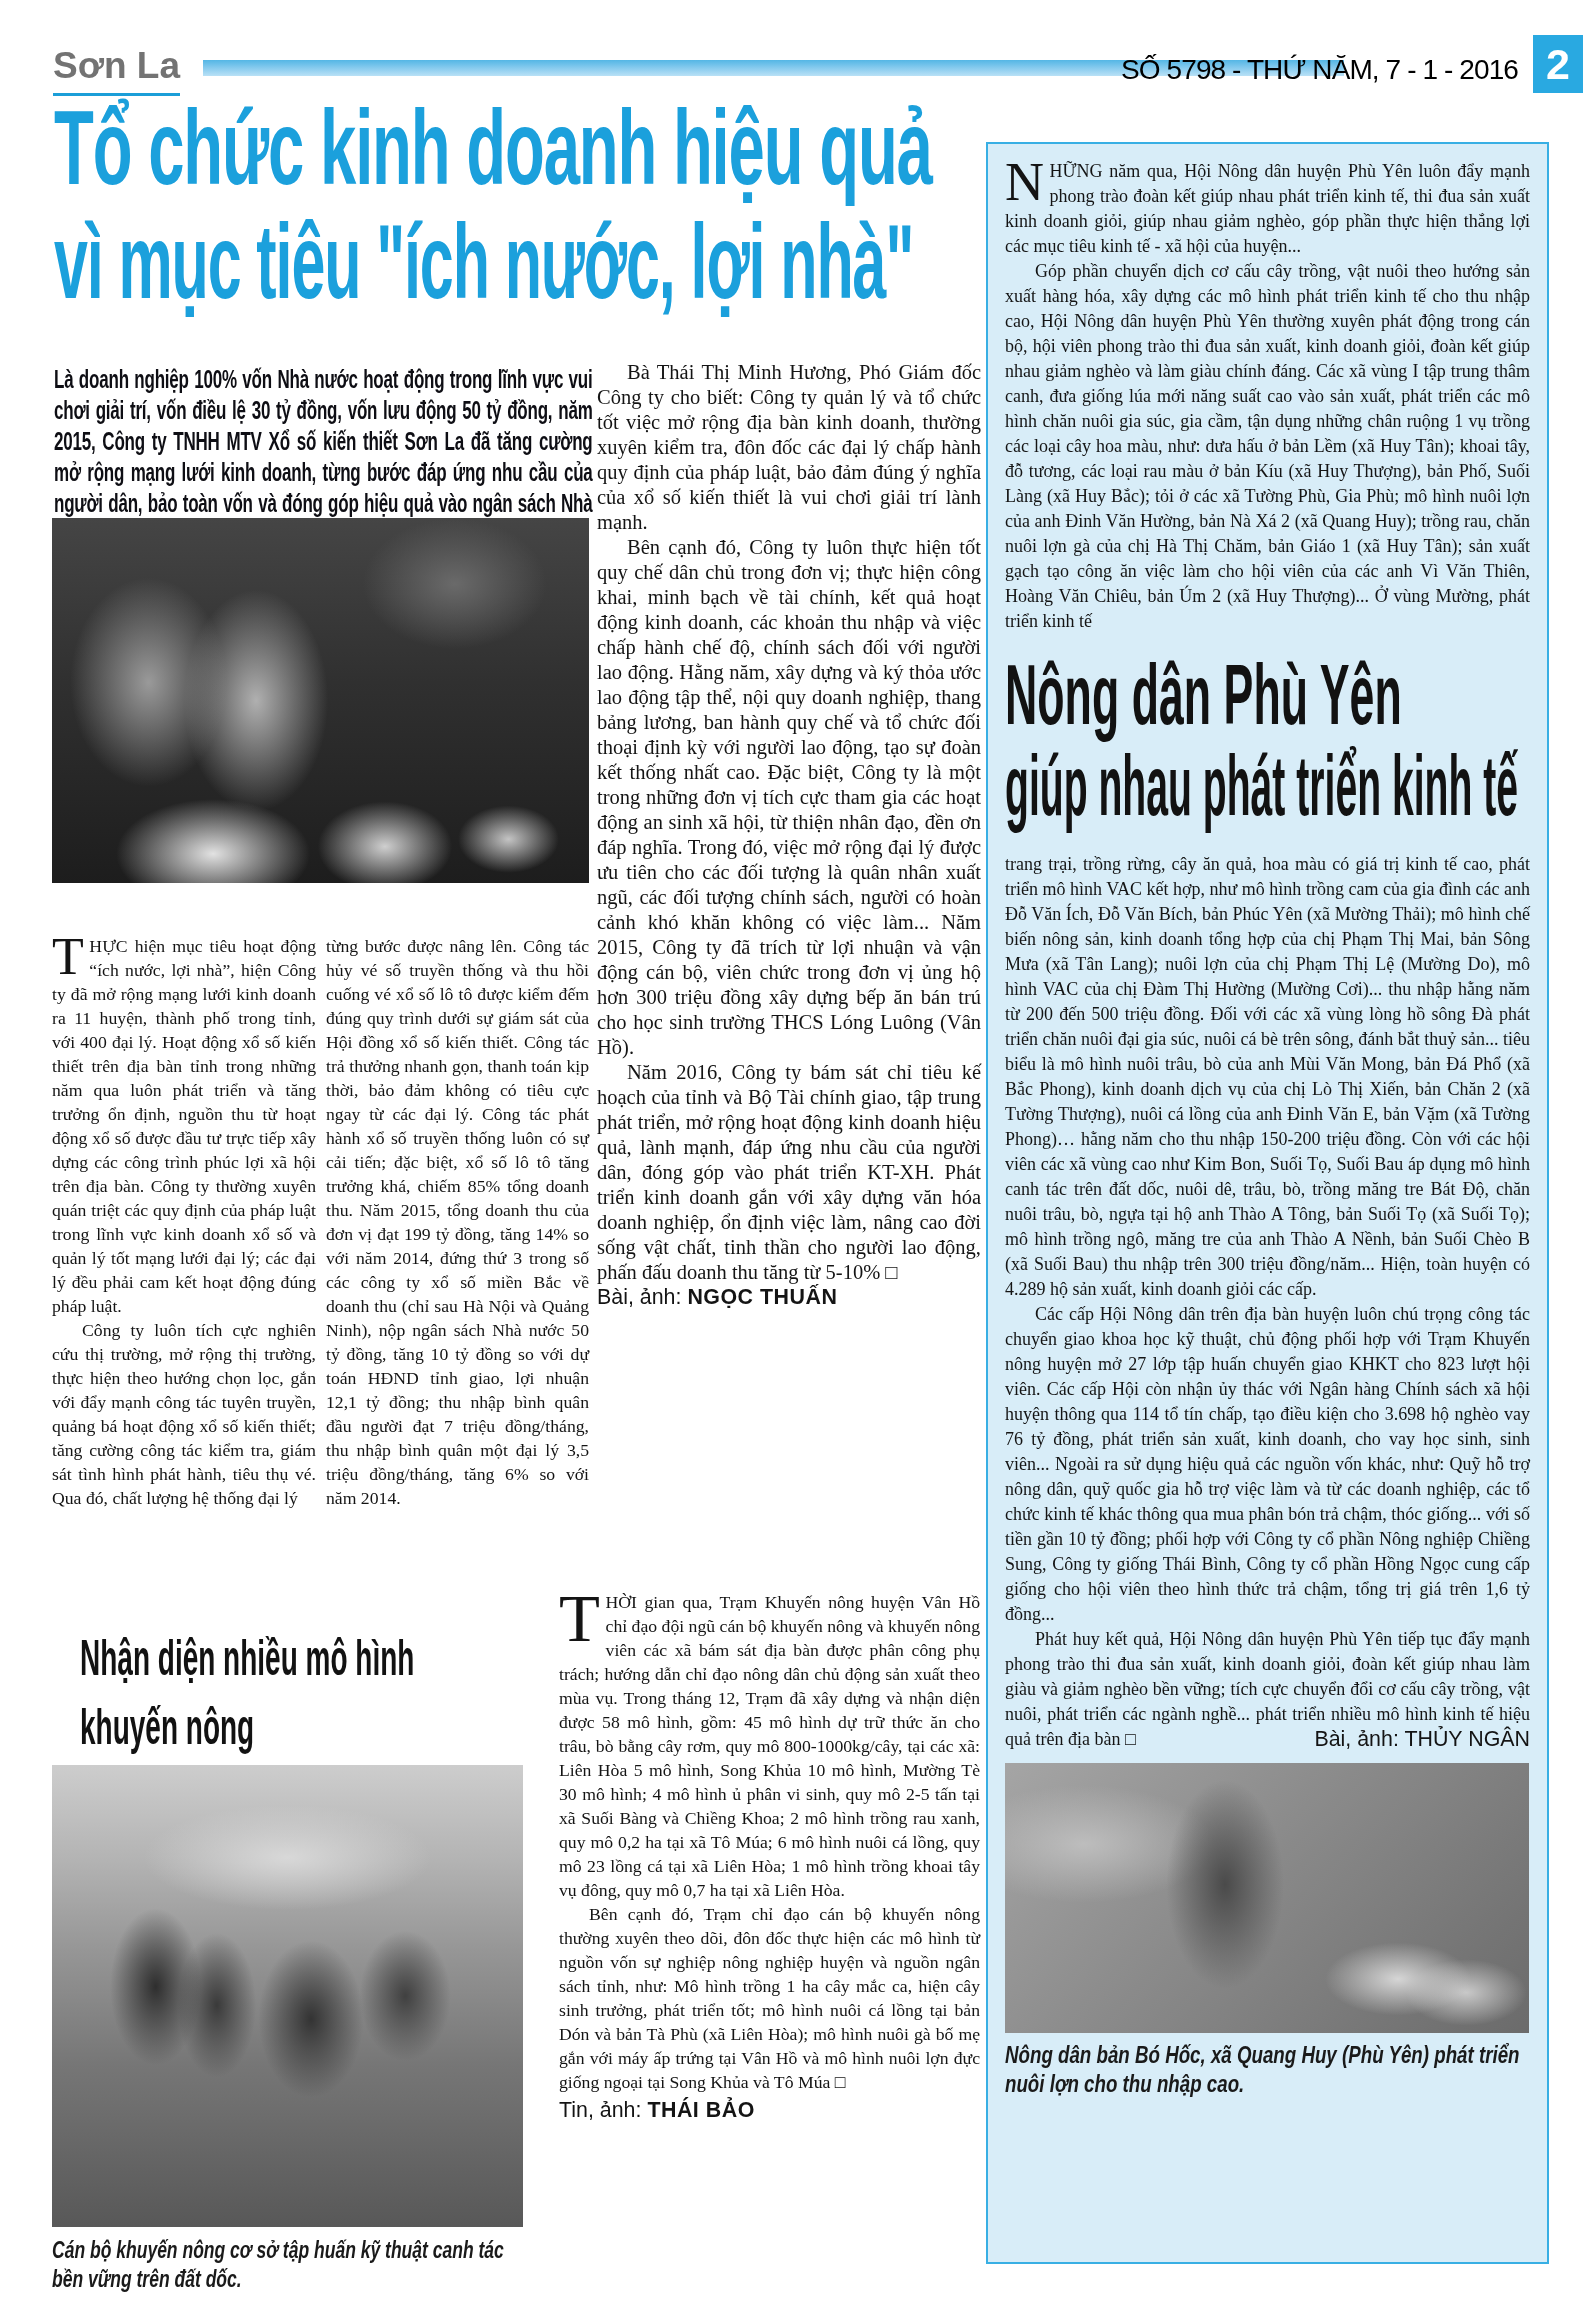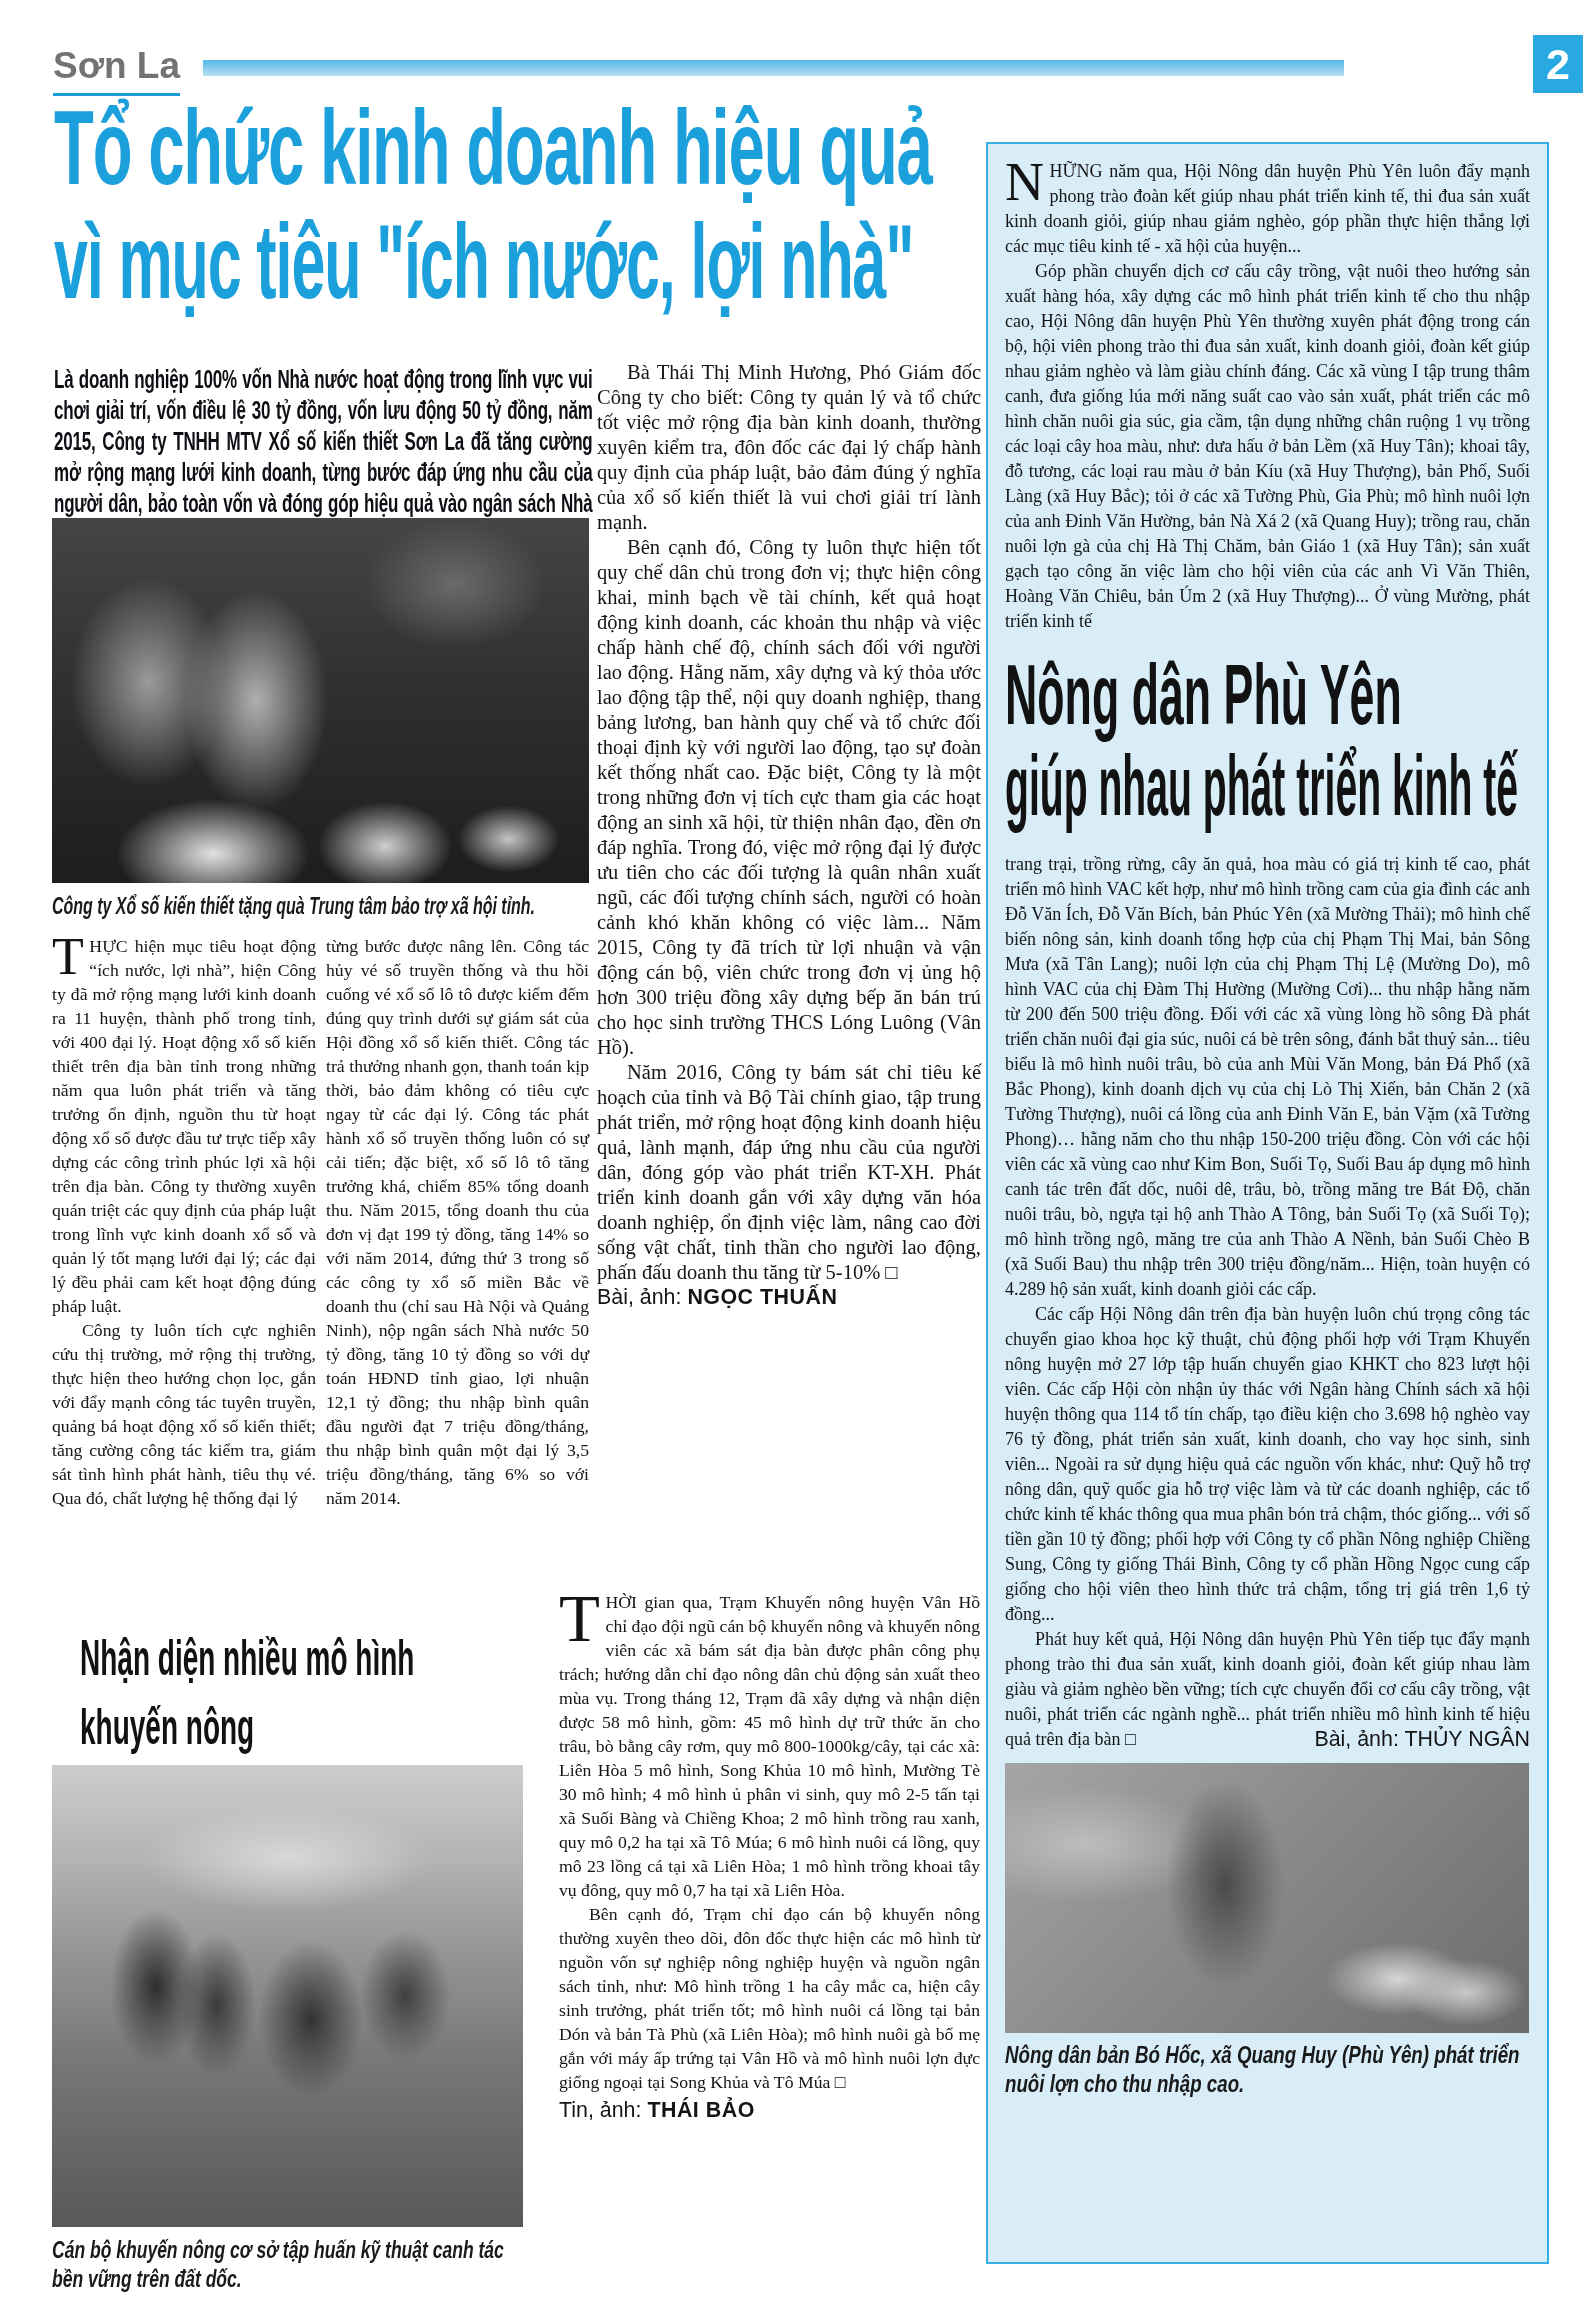--- a/index.html
+++ b/index.html
@@ -79,37 +79,35 @@
 </style>
 </head>
 <body>
 
 <div class="page">
 
   <div class="abs" style="left:53px;top:47px;">
     <span class="masthead">Sơn La</span>
   </div>
   <div class="abs header-bar" style="left:203px;top:60px;width:1141px;height:16px;"></div>
+  <div class="abs issue" style="left:1007px;top:54px;width:511px;">SỐ 5798 - THỨ NĂM, 7 - 1 - 2016</div>
   <div class="abs pagenum" style="left:1533px;top:35px;width:50px;height:58px;">2</div>
 
   <div class="abs hl-blue" style="left:54px;top:93px;width:886px;">
     <span class="cond" style="width:1454px;transform:scaleX(0.615);">Tổ chức kinh doanh hiệu quả</span>
   </div>
   <div class="abs hl-blue" style="left:54px;top:207px;width:923px;">
     <span class="cond" style="width:1603px;transform:scaleX(0.575);">vì mục tiêu "ích nước, lợi nhà"</span>
   </div>
 
   <div class="abs lead" style="left:54px;top:364px;width:539px;">
     <span class="cond" style="width:792px;transform:scaleX(0.68);">Là doanh nghiệp 100% vốn Nhà nước hoạt động trong lĩnh vực vui chơi giải trí, vốn điều lệ 30 tỷ đồng, vốn lưu động 50 tỷ đồng, năm 2015, Công ty TNHH MTV Xổ số kiến thiết Sơn La đã tăng cường mở rộng mạng lưới kinh doanh, từng bước đáp ứng nhu cầu của người dân, bảo toàn vốn và đóng góp hiệu quả vào ngân sách Nhà nước.</span>
   </div>
 
   <div class="abs photo photo-gift" style="left:52px;top:518px;width:537px;height:365px;"></div>
-  <div class="abs caption" style="left:52px;top:891px;width:537px;">
-    <span class="cond" style="width:811px;transform:scaleX(0.665);">Công ty Xổ số kiến thiết tặng quà Trung tâm bảo trợ xã hội tỉnh.</span>
-  </div>
 
   <div class="abs serif-col col-small" style="left:52px;top:934px;width:264px;height:612px;">
     <p><span class="dropcap dc-2line">T</span><span>HỰC hiện mục tiêu hoạt động “ích nước, lợi nhà”, hiện Công ty đã mở rộng mạng lưới kinh doanh ra 11 huyện, thành phố trong tỉnh, với 400 đại lý. Hoạt động xổ số kiến thiết trên địa bàn tỉnh trong những năm qua luôn phát triển và tăng trưởng ổn định, nguồn thu từ hoạt động xổ số được đầu tư trực tiếp xây dựng các công trình phúc lợi xã hội trên địa bàn. Công ty thường xuyên quán triệt các quy định của pháp luật trong lĩnh vực kinh doanh xổ số và quản lý tốt mạng lưới đại lý; các đại lý đều phải cam kết hoạt động đúng pháp luật.</span></p>
     <p class="indent">Công ty luôn tích cực nghiên cứu thị trường, mở rộng thị trường, thực hiện theo hướng chọn lọc, gắn với đẩy mạnh công tác tuyên truyền, quảng bá hoạt động xổ số kiến thiết; tăng cường công tác kiểm tra, giám sát tình hình phát hành, tiêu thụ vé. Qua đó, chất lượng hệ thống đại lý</p>
   </div>
   <div class="abs serif-col col-small" style="left:326px;top:934px;width:263px;height:634px;">
     <p>từng bước được nâng lên. Công tác hủy vé số truyền thống và thu hồi cuống vé xổ số lô tô được kiểm đếm đúng quy trình dưới sự giám sát của Hội đồng xổ số kiến thiết. Công tác trả thưởng nhanh gọn, thanh toán kịp thời, bảo đảm không có tiêu cực ngay từ các đại lý. Công tác phát hành xổ số truyền thống luôn có sự cải tiến; đặc biệt, xổ số lô tô tăng trưởng khá, chiếm 85% tổng doanh thu. Năm 2015, tổng doanh thu của đơn vị đạt 199 tỷ đồng, tăng 14% so với năm 2014, đứng thứ 3 trong số các công ty xổ số miền Bắc về doanh thu (chỉ sau Hà Nội và Quảng Ninh), nộp ngân sách Nhà nước 50 tỷ đồng, tăng 10 tỷ đồng so với dự toán HĐND tỉnh giao, lợi nhuận 12,1 tỷ đồng; thu nhập bình quân đầu người đạt 7 triệu đồng/tháng, thu nhập bình quân một đại lý 3,5 triệu đồng/tháng, tăng 6% so với năm 2014.</p>
   </div>
 
   <div class="abs serif-col col-large" style="left:597px;top:360px;width:384px;height:1221px;">

